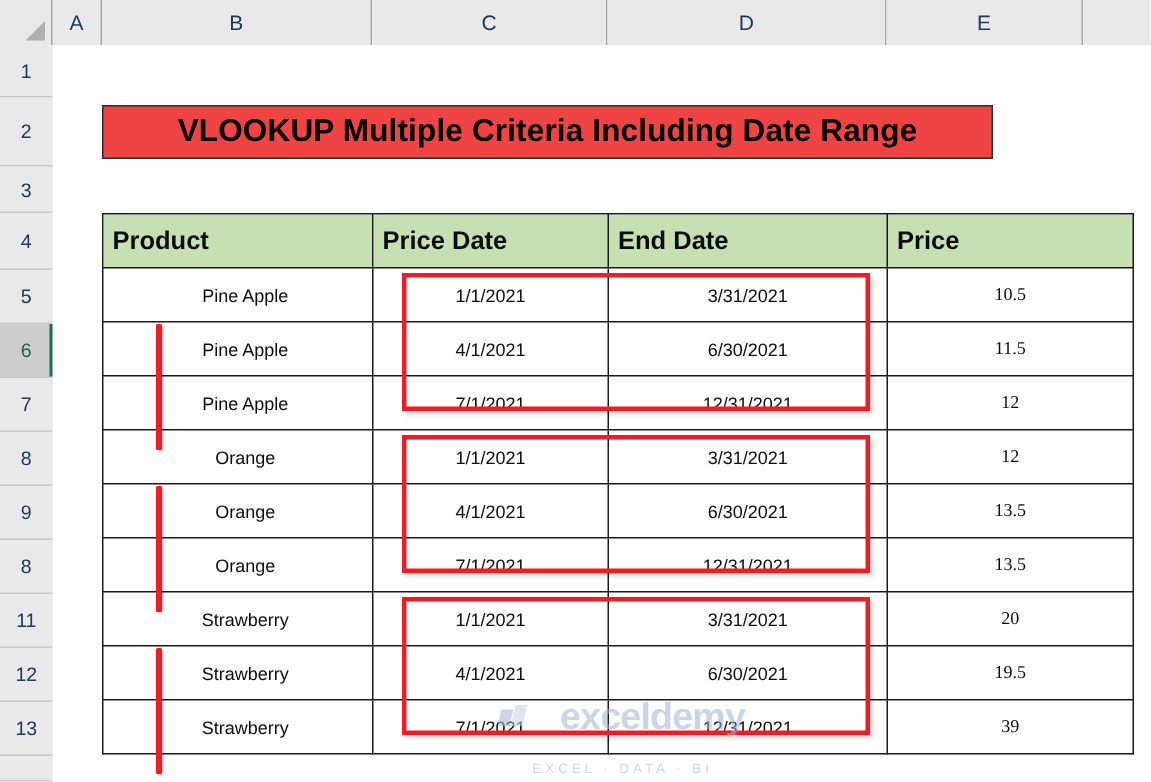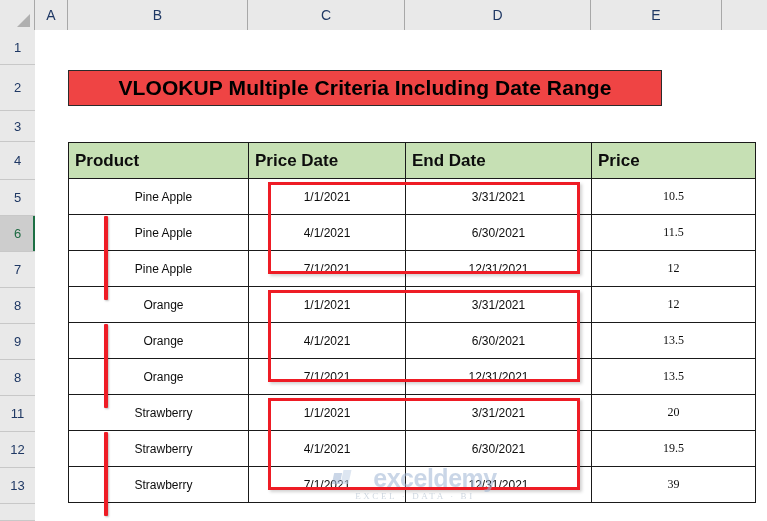--- a/index.html
+++ b/index.html
@@ -216,22 +216,21 @@
     font-size: 25px;
     font-weight: bold;
     color: #9fb6d4;
     letter-spacing: -0.5px;
     line-height: 1;
   }
   .wm-sub {
     font-size: 9px;
     color: #a9b8c9;
     letter-spacing: 2.6px;
-    margin-top: 0;
-    font-family: Liberation Serif, serif;
+    margin-top: 16px;
   }
 </style>
 </head>
 <body>
 
 <div id="sheet">
 
   <div class="col-header-strip">
     <div class="corner-box"></div>
     <div class="col-cell" style="width:33px">A</div>

